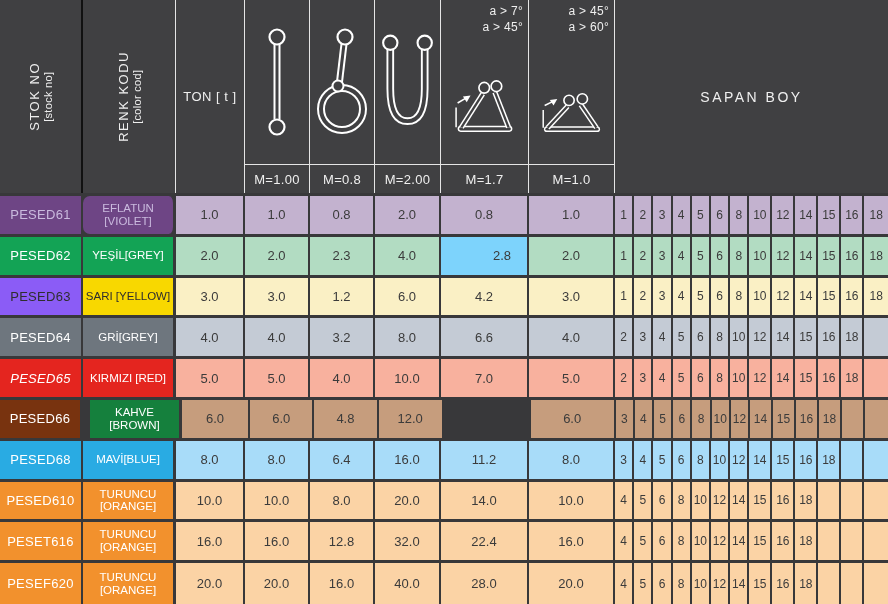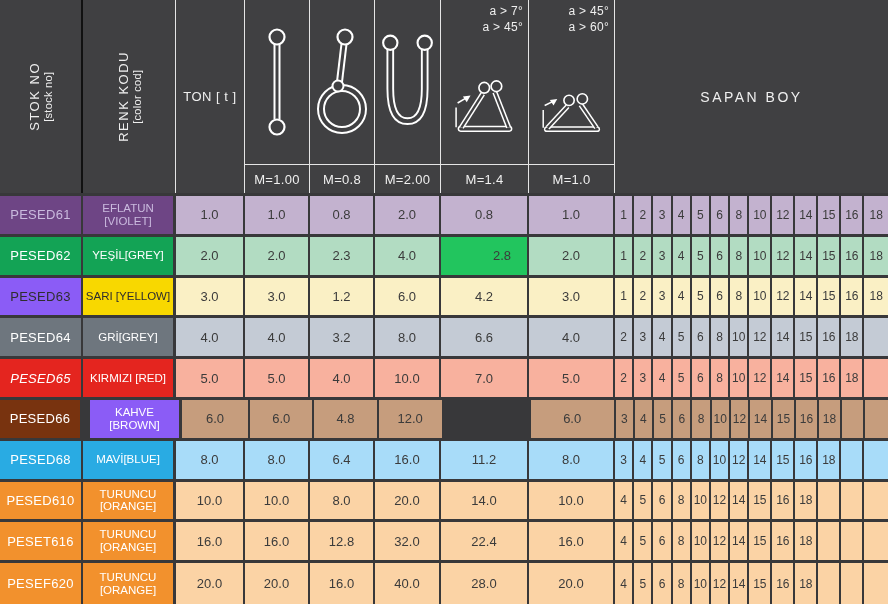--- a/index.html
+++ b/index.html
@@ -120,21 +120,21 @@
           <path d="M12 78 L40 34" stroke="#404042" stroke-width="3"></path>
           <path d="M74 78 L56 32" stroke="#fff" stroke-width="7"></path>
           <path d="M74 78 L56 32" stroke="#404042" stroke-width="3"></path>
           <circle cx="42" cy="26" r="7" stroke="#fff" stroke-width="2.2" fill="#404042"></circle>
           <circle cx="58" cy="24" r="7" stroke="#fff" stroke-width="2.2" fill="#404042"></circle>
           <path d="M5 52 V78" stroke="#fff" stroke-width="2"></path>
           <path d="M7 46 L19 39" stroke="#fff" stroke-width="2"></path>
           <path d="M24 36 L14 37.5 L19 45 Z" fill="#fff"></path>
         </svg>
       </div>
-      <div class="m-band">M=1.4</div>
+      <div class="m-band">M=1.7</div>
     </div>
 
     <div class="hc hc8 hcm">
       <div class="icon-area low">
         <div class="angles">
           <div>a &gt; 45°</div>
           <div>a &gt; 60°</div>
         </div>
         <svg width="84" height="62" viewBox="0 0 86 84" fill="none">
           <path d="M9 72 H77" stroke="#fff" stroke-width="8" stroke-linecap="round"></path>
@@ -155,21 +155,21 @@
 
     <div class="hc hcs">
       <span>SAPAN BOY</span>
     </div>
 
   </div>
 
   <div>
       <div class="row">
         <div class="cell c1" style="background: rgb(110, 69, 133); color: rgb(202, 186, 222);">PESED61</div>
-        <div class="cell c2" style="background: rgb(110, 69, 133); color: rgb(202, 186, 222);">EFLATUN [VIOLET]</div>
+        <div class="cell c2" style="background: rgb(110, 69, 133); color: rgb(202, 186, 222); border-radius: 7px;">EFLATUN [VIOLET]</div>
         <div class="cell c3 num" style="background: rgb(195, 178, 207);">1.0</div>
         <div class="cell c4 num" style="background: rgb(195, 178, 207);">1.0</div>
         <div class="cell c5 num" style="background: rgb(195, 178, 207);">0.8</div>
         <div class="cell c6 num" style="background: rgb(195, 178, 207);">2.0</div>
         <div class="cell c7 num" style="background: rgb(195, 178, 207);">0.8</div>
         <div class="cell c8 num" style="background: rgb(195, 178, 207);">1.0</div>
         <div class="sapan">
           <div class="scell w1" style="background: rgb(195, 178, 207);">1</div>
           <div class="scell w1" style="background: rgb(195, 178, 207);">2</div>
           <div class="scell w1" style="background: rgb(195, 178, 207);">3</div>
@@ -185,21 +185,21 @@
           <div class="scell w2 last" style="background: rgb(195, 178, 207);">18</div>
         </div>
       </div>
       <div class="row">
         <div class="cell c1" style="background: rgb(19, 163, 85); color: rgb(255, 255, 255);">PESED62</div>
         <div class="cell c2" style="background: rgb(19, 163, 85); color: rgb(255, 255, 255);">YEŞİL[GREY]</div>
         <div class="cell c3 num" style="background: rgb(178, 220, 194);">2.0</div>
         <div class="cell c4 num" style="background: rgb(178, 220, 194);">2.0</div>
         <div class="cell c5 num" style="background: rgb(178, 220, 194);">2.3</div>
         <div class="cell c6 num" style="background: rgb(178, 220, 194);">4.0</div>
-        <div class="cell c7 num" style="background: #22c55e; padding-left: 36px;">2.8</div>
+        <div class="cell c7 num" style="background: #7dd3fc; padding-left: 36px;">2.8</div>
         <div class="cell c8 num" style="background: rgb(178, 220, 194);">2.0</div>
         <div class="sapan">
           <div class="scell w1" style="background: rgb(178, 220, 194);">1</div>
           <div class="scell w1" style="background: rgb(178, 220, 194);">2</div>
           <div class="scell w1" style="background: rgb(178, 220, 194);">3</div>
           <div class="scell w1" style="background: rgb(178, 220, 194);">4</div>
           <div class="scell w1" style="background: rgb(178, 220, 194);">5</div>
           <div class="scell w1" style="background: rgb(178, 220, 194);">6</div>
           <div class="scell w1" style="background: rgb(178, 220, 194);">8</div>
           <div class="scell w2" style="background: rgb(178, 220, 194);">10</div>
@@ -280,21 +280,21 @@
           <div class="scell w2" style="background: rgb(248, 177, 158);">12</div>
           <div class="scell w2" style="background: rgb(248, 177, 158);">14</div>
           <div class="scell w2" style="background: rgb(248, 177, 158);">15</div>
           <div class="scell w2" style="background: rgb(248, 177, 158);">16</div>
           <div class="scell w2" style="background: rgb(248, 177, 158);">18</div>
           <div class="scell w2 last" style="background: rgb(248, 177, 158);"></div>
         </div>
       </div>
       <div class="row">
         <div class="cell c1" style="background: rgb(120, 51, 15); color: rgb(255, 255, 255);">PESED66</div>
-        <div class="cell c2" style="background: #8b5cf6; color: rgb(255, 255, 255); margin-left: 8px;">KAHVE [BROWN]</div>
+        <div class="cell c2" style="background: #15803d; color: rgb(255, 255, 255); margin-left: 8px;">KAHVE [BROWN]</div>
         <div class="cell c3 num" style="background: rgb(198, 157, 125);">6.0</div>
         <div class="cell c4 num" style="background: rgb(198, 157, 125);">6.0</div>
         <div class="cell c5 num" style="background: rgb(198, 157, 125);">4.8</div>
         <div class="cell c6 num" style="background: rgb(198, 157, 125);">12.0</div>
         <div class="cell c7 num" style="background: #3b82f6; margin-top: 42px;">8.4</div>
         <div class="cell c8 num" style="background: rgb(198, 157, 125);">6.0</div>
         <div class="sapan">
           <div class="scell w1" style="background: rgb(198, 157, 125);">3</div>
           <div class="scell w1" style="background: rgb(198, 157, 125);">4</div>
           <div class="scell w1" style="background: rgb(198, 157, 125);">5</div>

